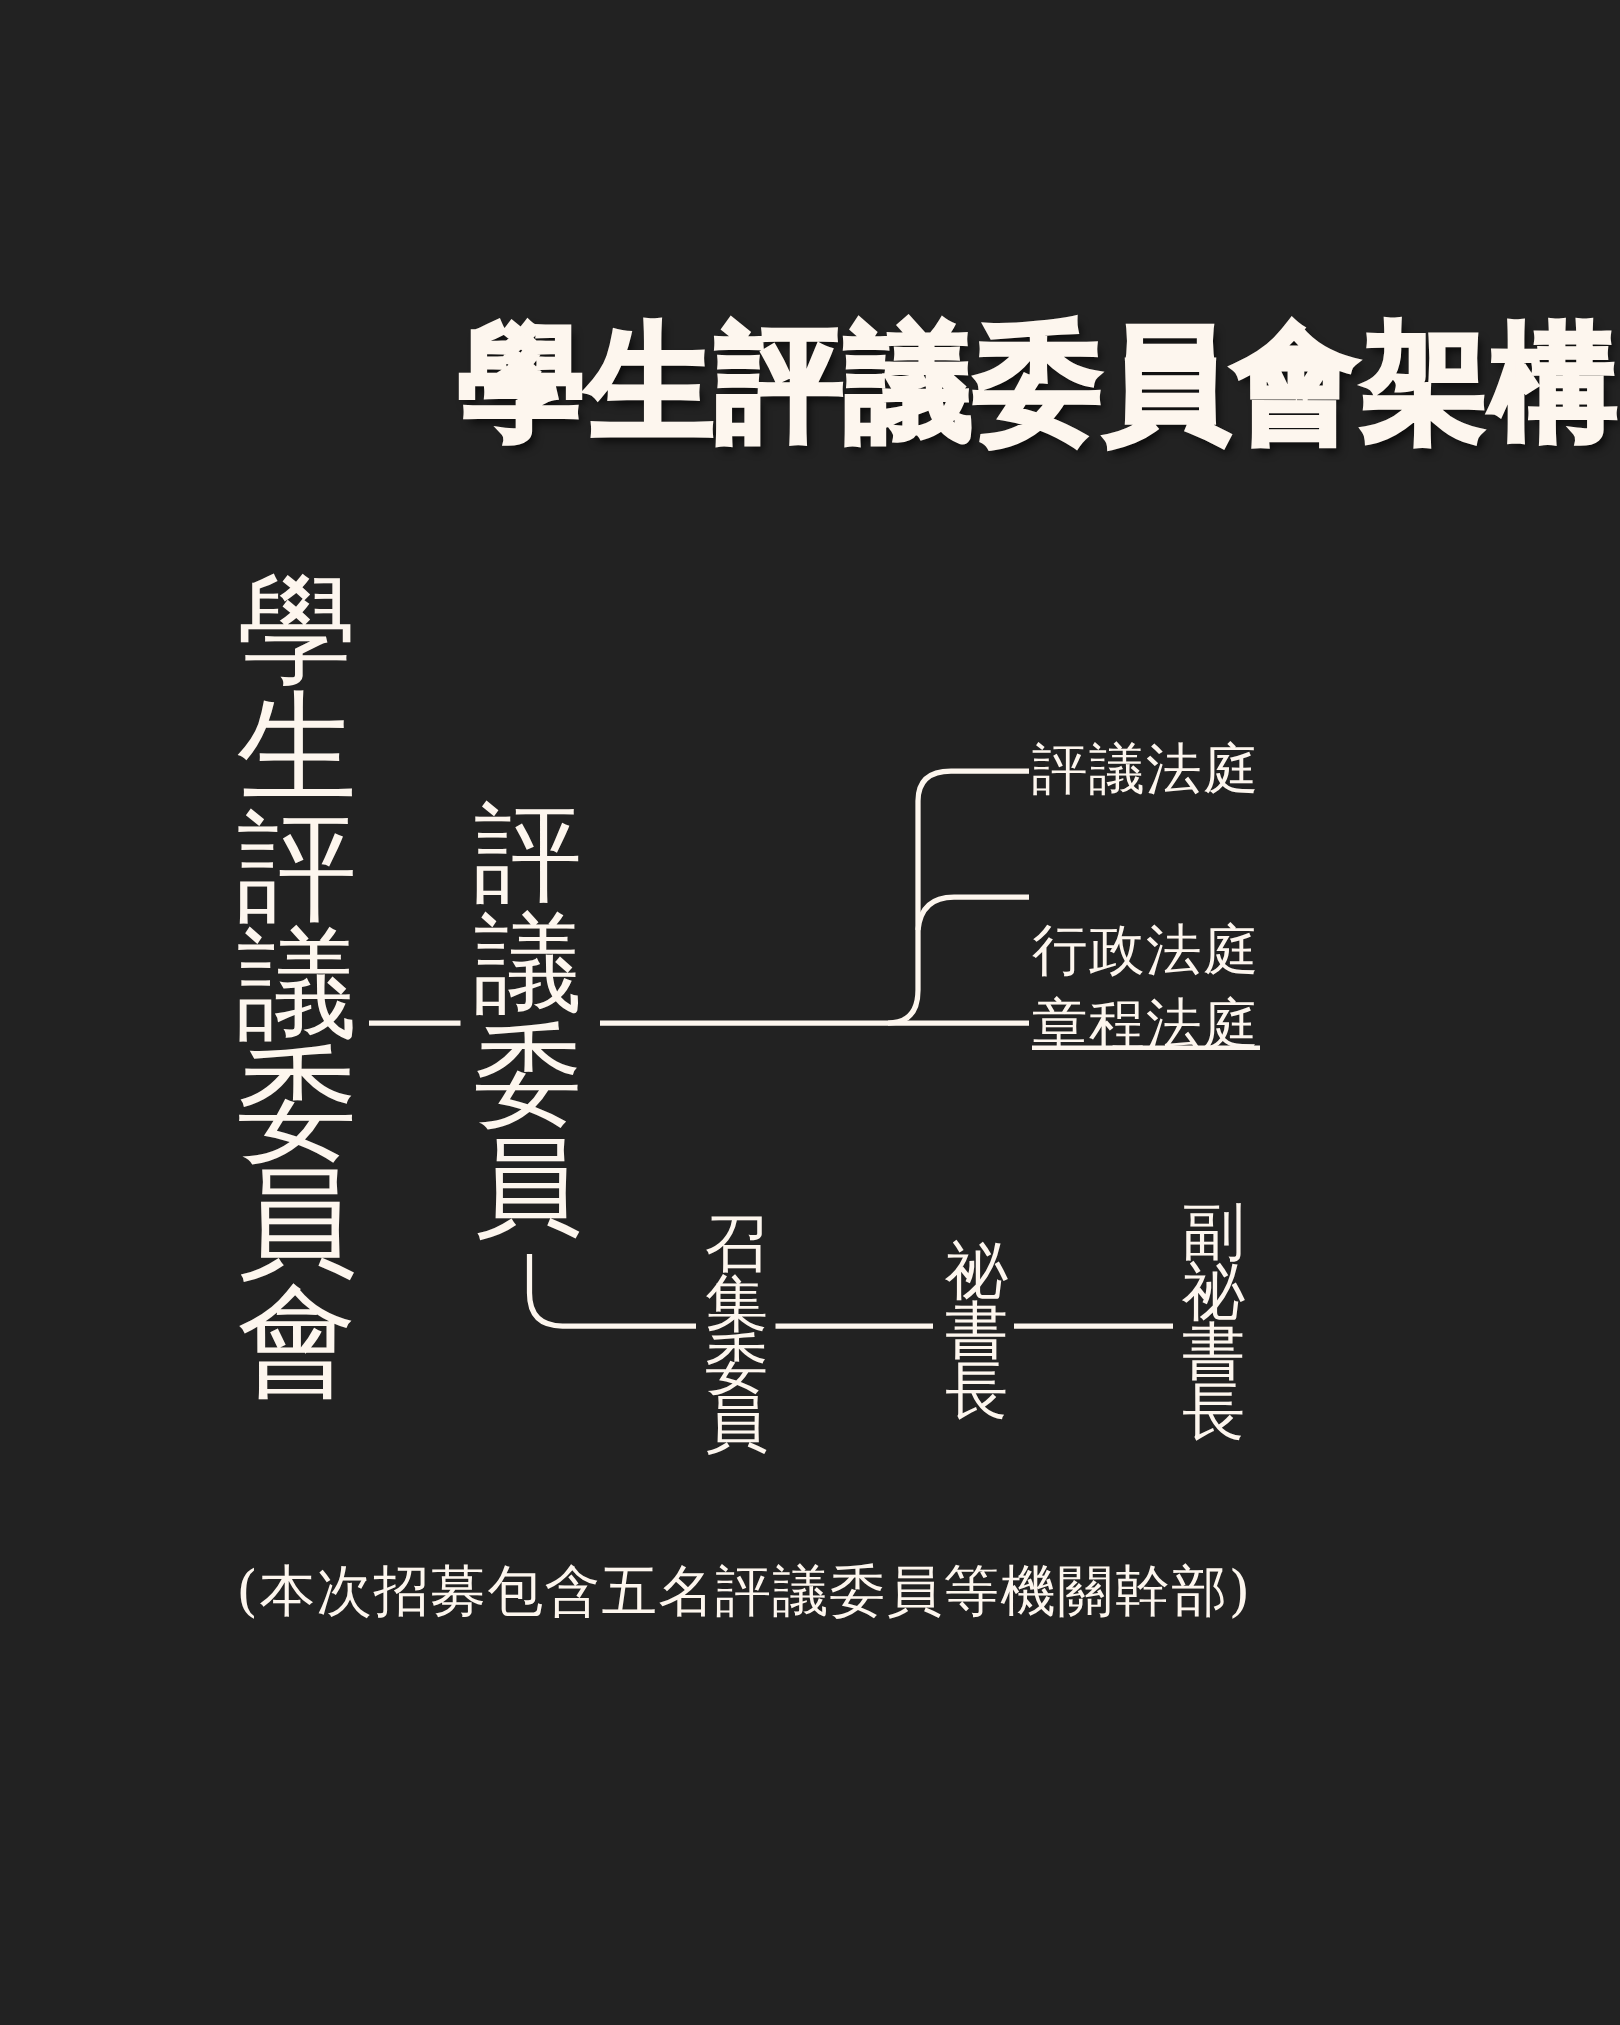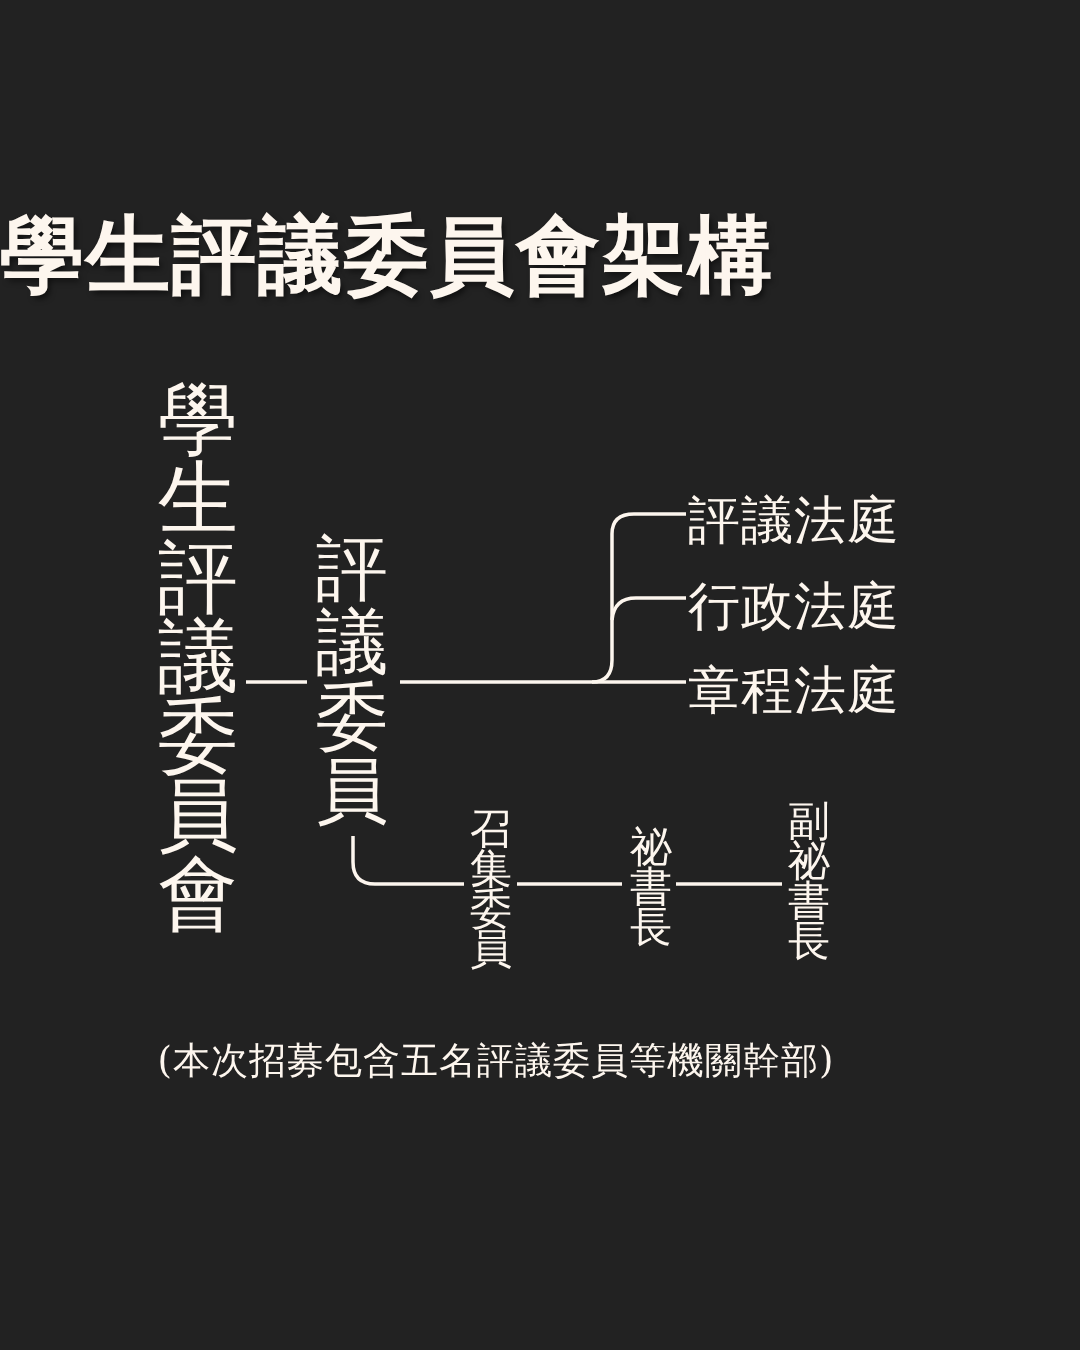--- a/index.html
+++ b/index.html
@@ -5,22 +5,22 @@
   html, body { margin: 0; padding: 0; }
   body {
     width: 1080px; height: 1350px;
     background: #222222;
     position: relative; overflow: hidden;
     color: #fdf6ee;
     font-family: "DejaVu Sans", "Liberation Sans", sans-serif;
   }
   .title {
     position: absolute; left: 0; top: 205px; width: 1080px;
-    text-align: left;
-    font-size: 84px; font-weight: 400;
+    text-align: right;
+    font-size: 84px; font-weight: 700;
     letter-spacing: 2px;
     color: #fdf6ee;
     text-shadow: 3px 4px 6px rgba(0,0,0,0.7);
     -webkit-text-stroke: 3px #fdf6ee;
     line-height: 100px;
   }
   .vtext {
     position: absolute;
     display: flex; flex-direction: column; align-items: center;
     line-height: 1;
@@ -30,26 +30,26 @@
   .root span { height: 79px; }
   .member { left: 316px; top: 532px; font-size: 72px; }
   .member span { height: 74px; }
   .small { font-size: 42px; }
   .small span { height: 40px; }
   .convener { left: 470px; top: 808px; }
   .secgen { left: 630px; top: 826px; }
   .deputy { left: 788px; top: 800px; }
   .court {
     position: absolute; left: 688px;
-    font-size: 52px; line-height: 1;
+    font-size: 37px; line-height: 1;
     letter-spacing: 1px;
   }
   .court-1 { top: 494px; }
-  .court-2 { top: 580px; }
-  .court-3 { top: 664px; }
+  .court-2 { top: 615px; }
+  .court-3 { top: 664px; text-decoration: underline; }
   svg.lines { position: absolute; left: 0; top: 0; }
   .note {
     position: absolute; left: 0; top: 1036px; width: 992px;
     text-align: center;
     font-family: "DejaVu Serif", "Liberation Serif", serif;
     font-size: 37px; letter-spacing: 1px;
   }
 </style>
 </head>
 <body>

